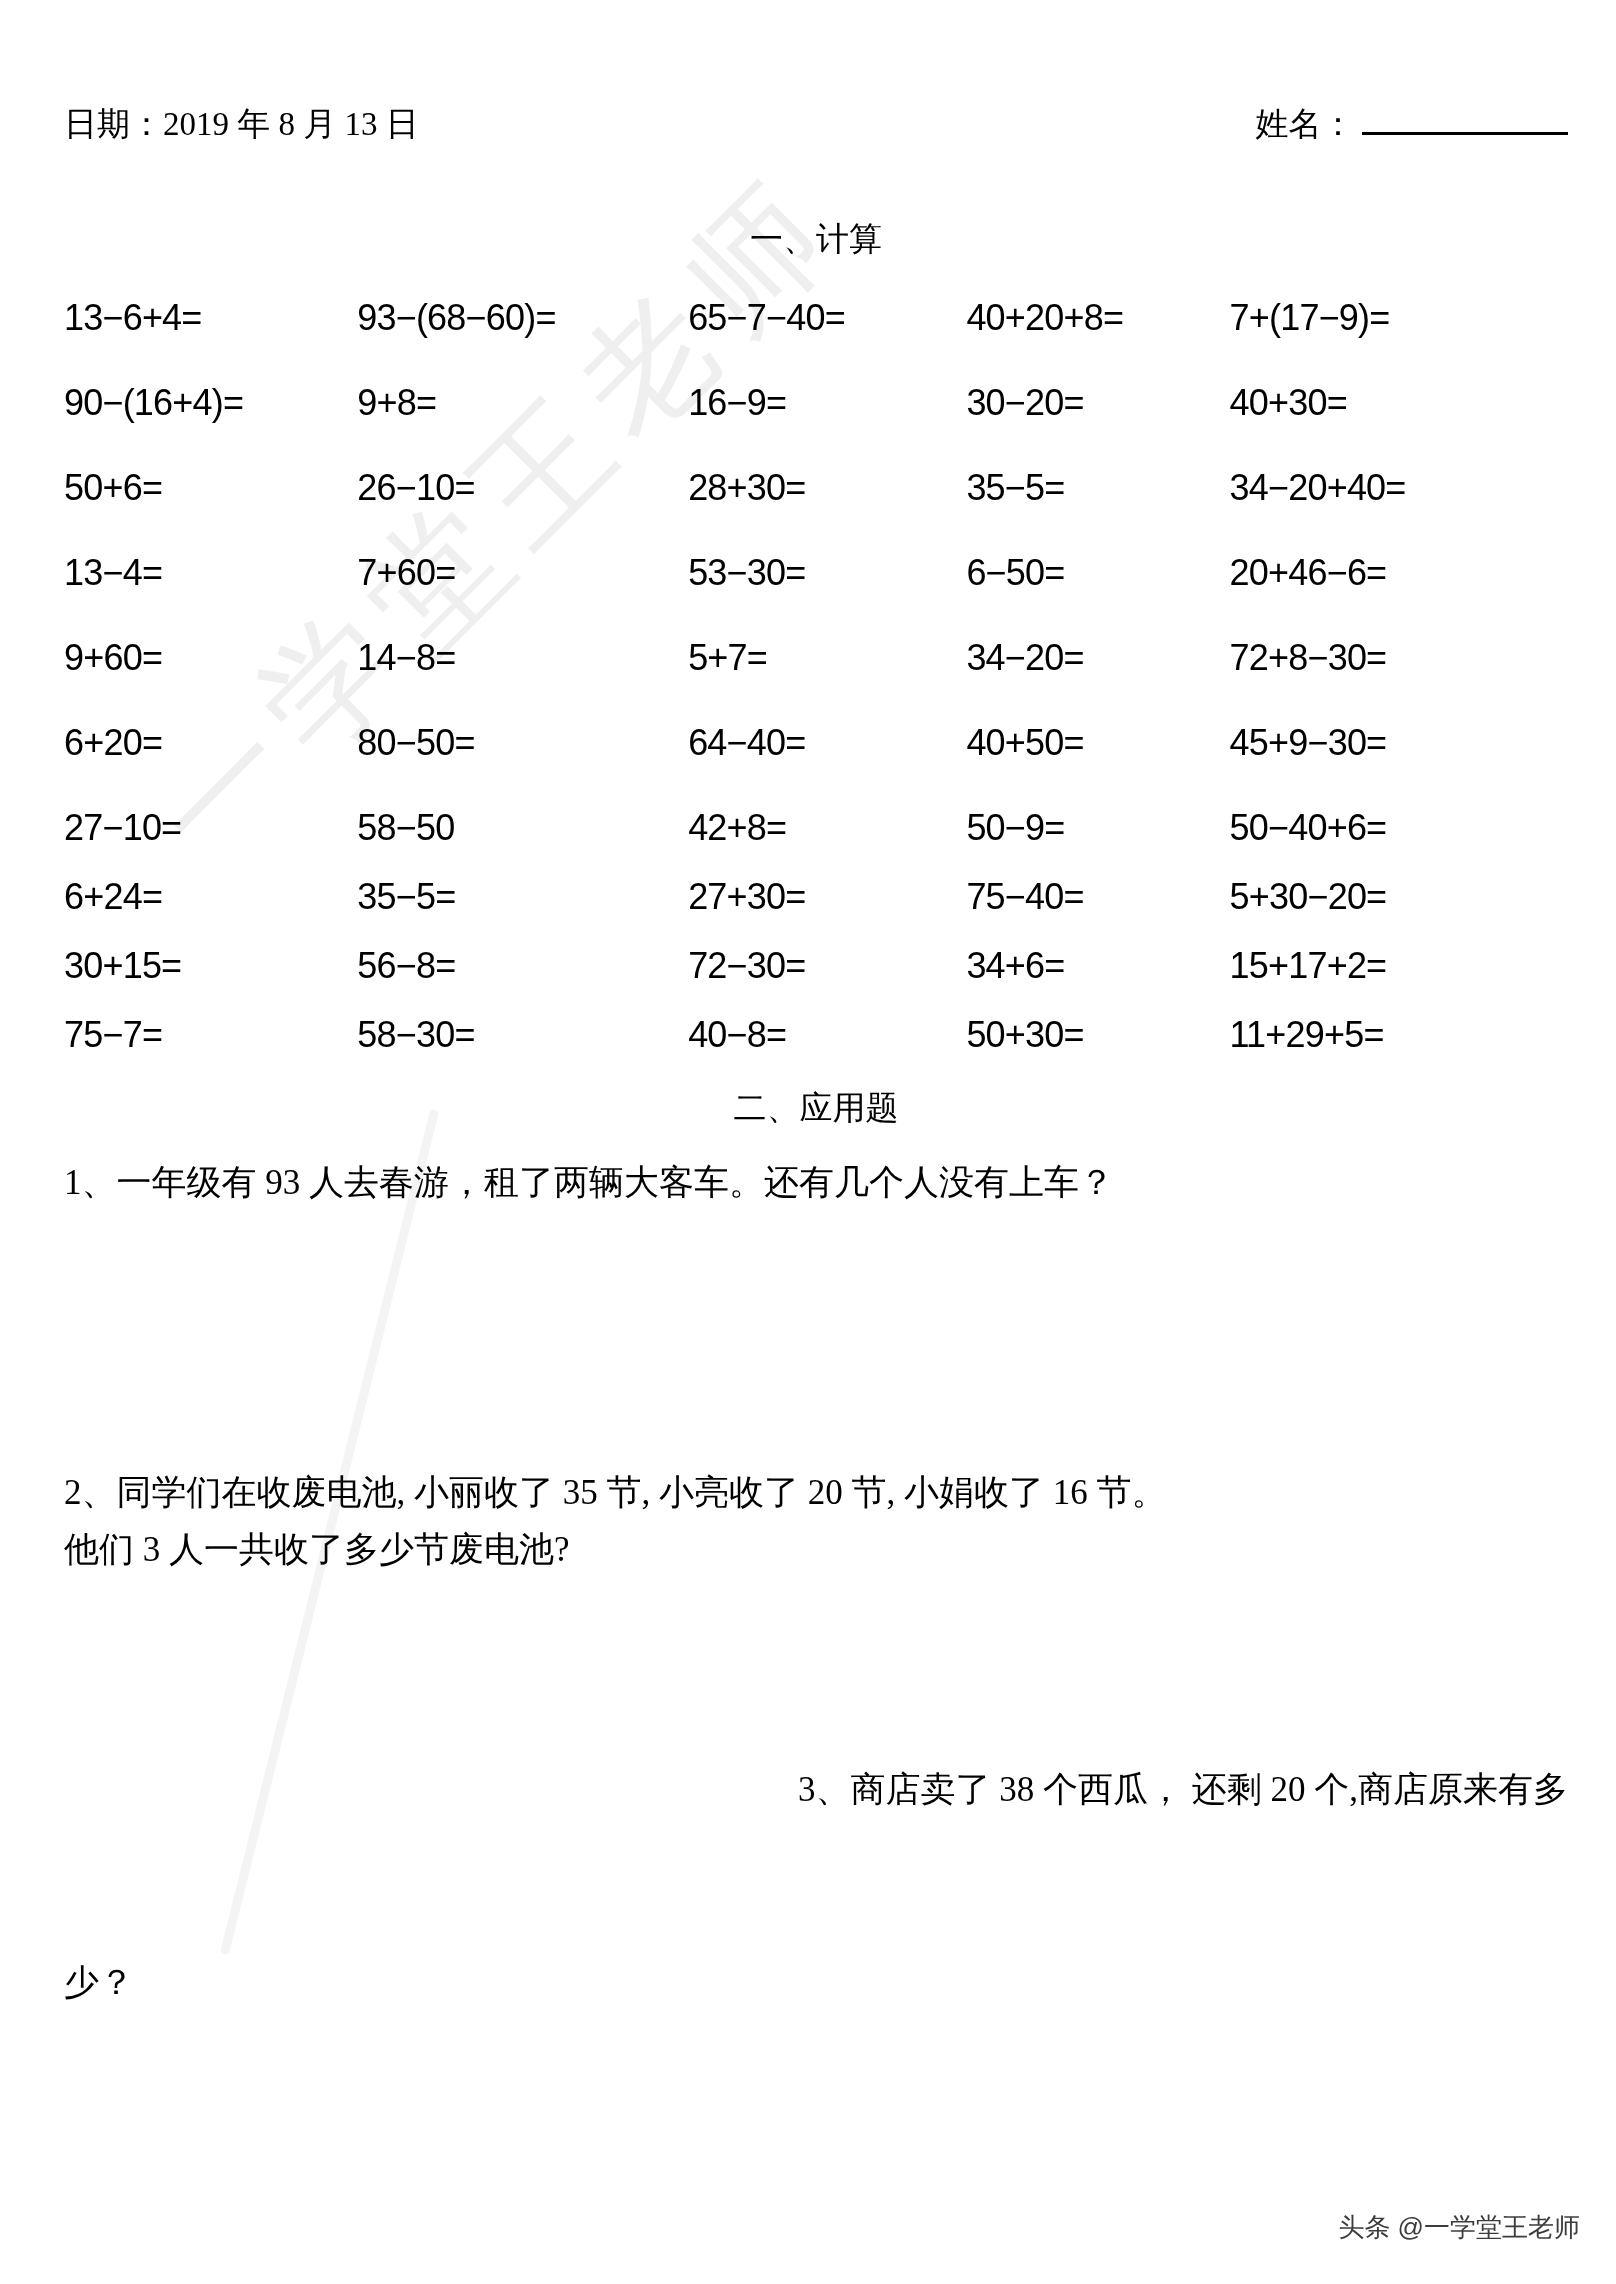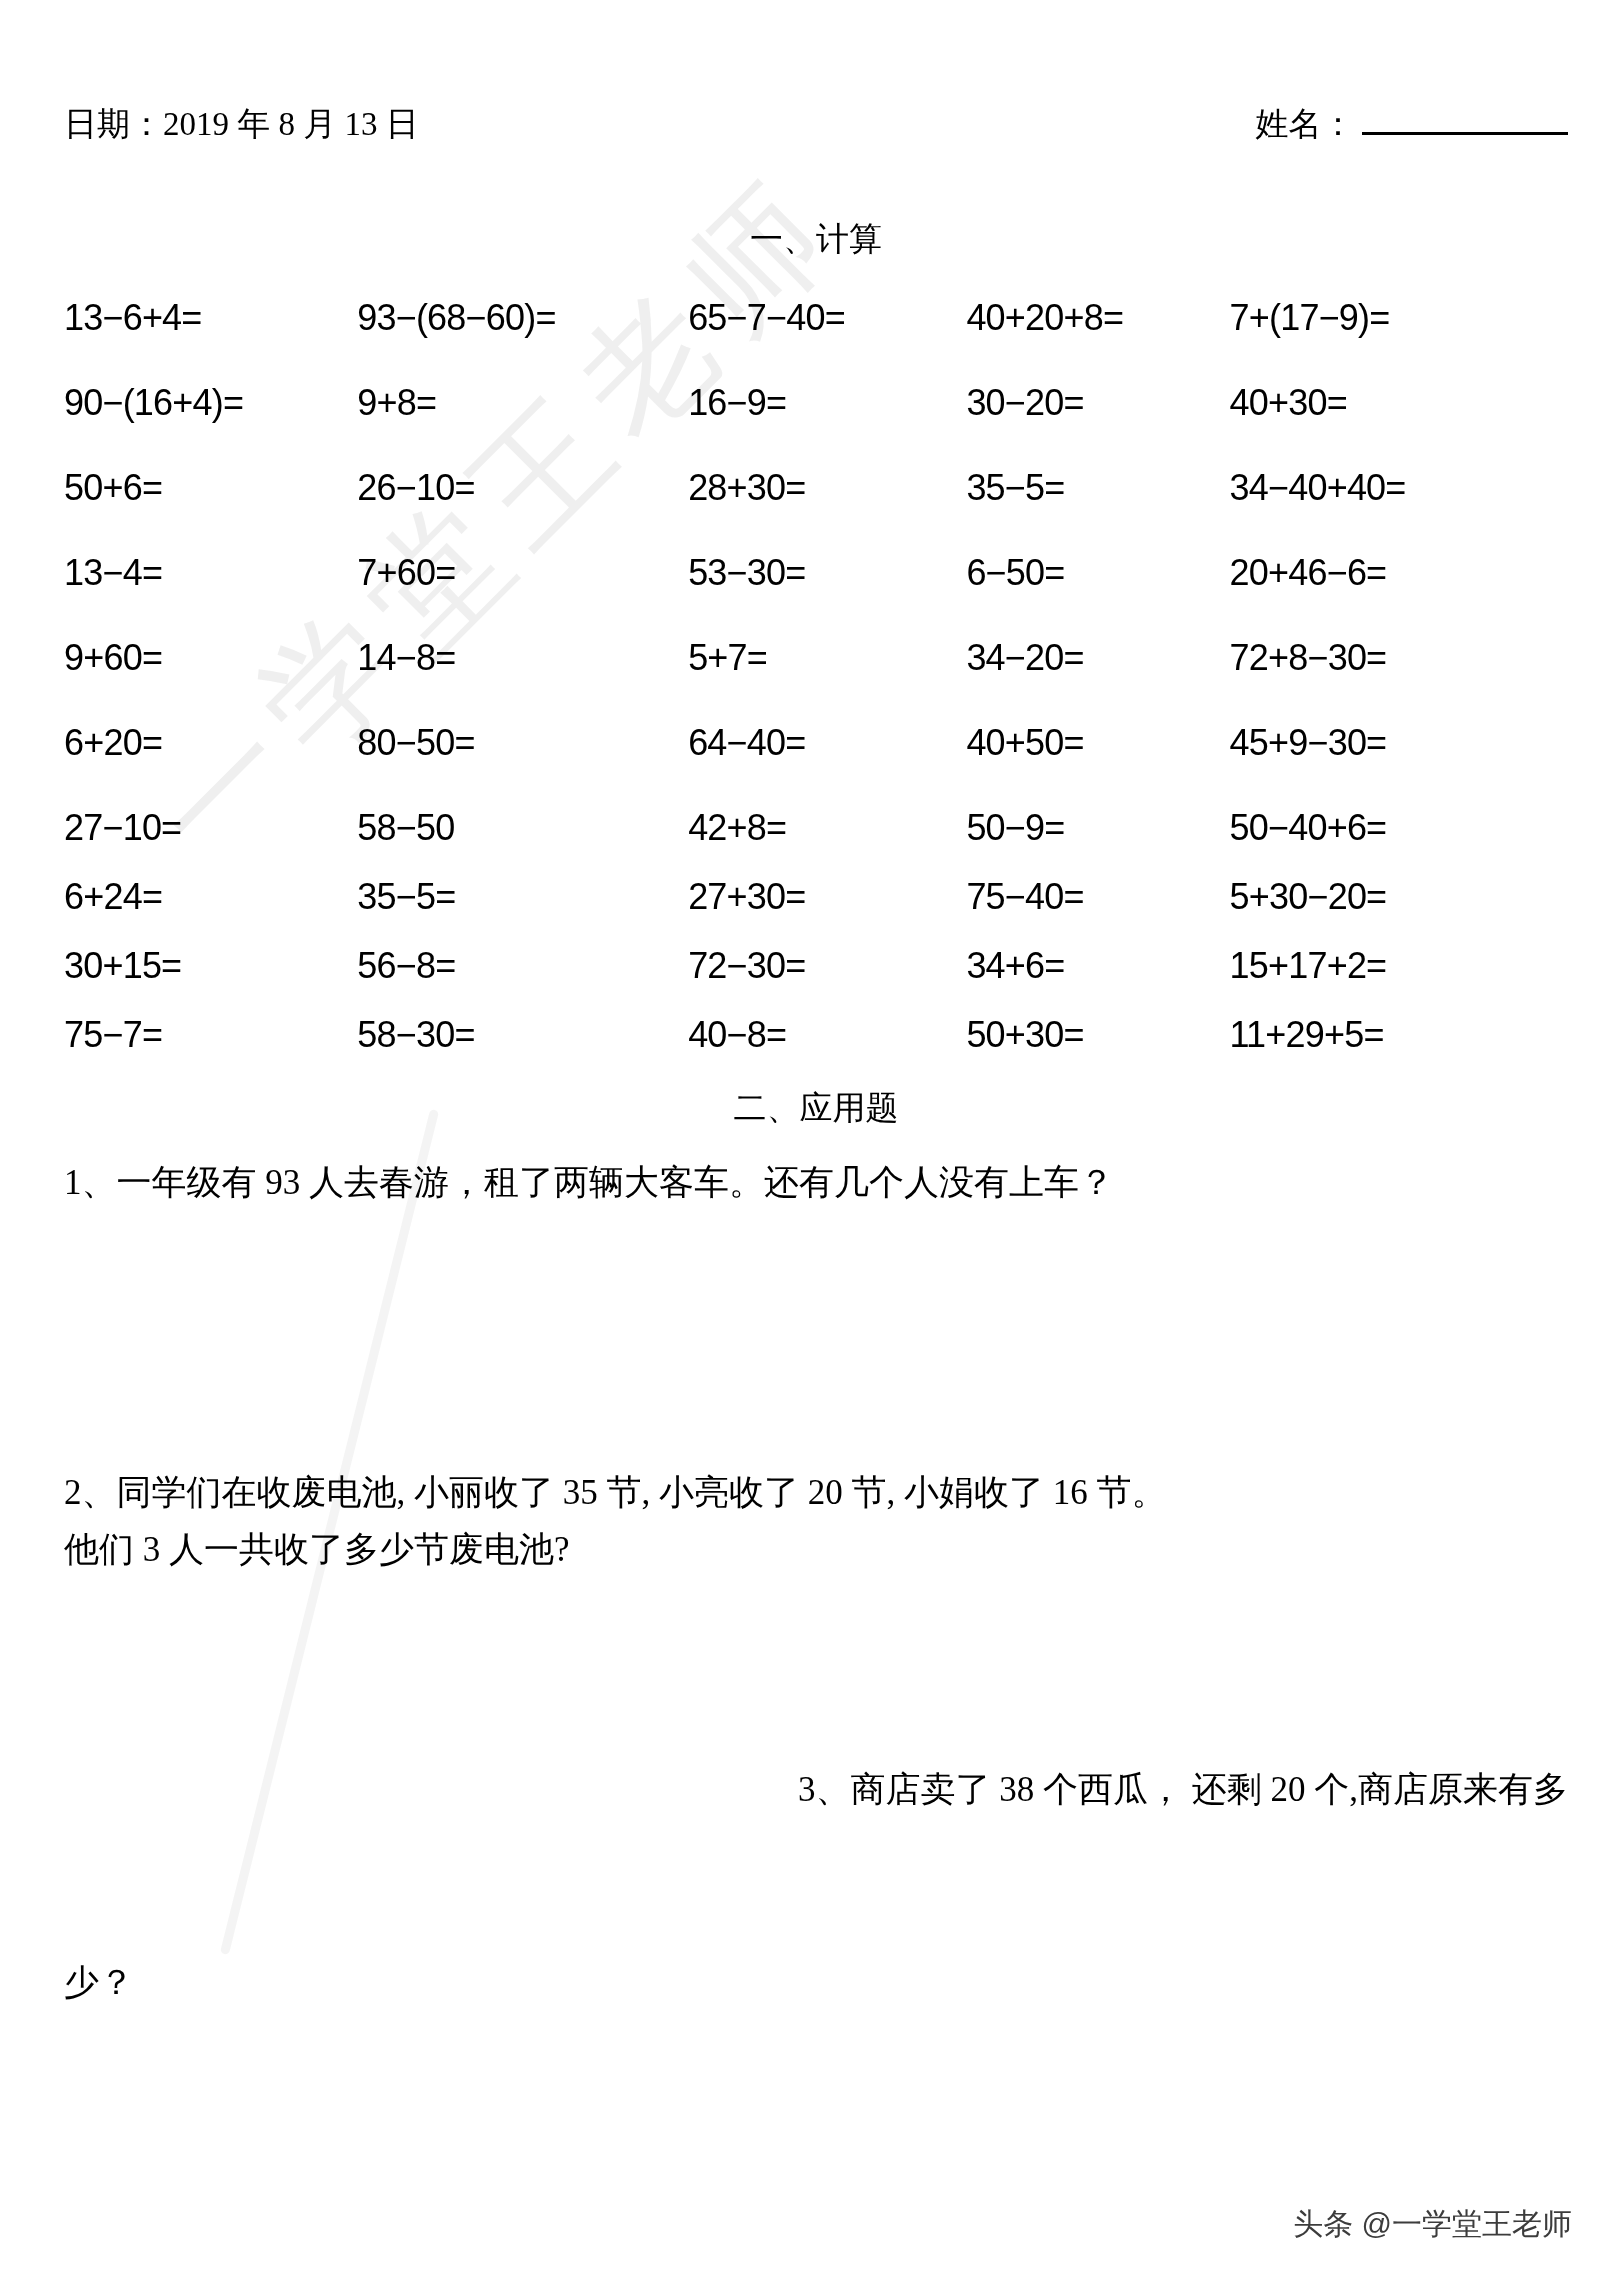--- a/index.html
+++ b/index.html
@@ -62,23 +62,23 @@
     line-height: 45px;
     white-space: nowrap;
   }
   .sp-work  { margin-bottom: 265px; }  
   .sp-line  { margin-bottom: 12px; }
   .sp-work2 { margin-bottom: 195px; }  
   .sp-gap   { margin-bottom: 148px; text-align: right; }
   
   .footer {
     position: absolute;
-    right: 44px;
+    right: 36px;
     bottom: 39px;
-    font-size: 30px;
+    font-size: 26px;
     color: #3c3c3c;
     font-family: "Liberation Sans", "DejaVu Sans", sans-serif;
     z-index: 3;
   }
   
   .watermark-text {
     position: absolute;
     left: 178px;
     top: 749px;
     font-size: 132px;
@@ -131,21 +131,21 @@
         <div class="calc-cell">9+8=</div>
         <div class="calc-cell">16−9=</div>
         <div class="calc-cell">30−20=</div>
         <div class="calc-cell">40+30=</div>
       </div>
       <div class="calc-row">
         <div class="calc-cell">50+6=</div>
         <div class="calc-cell">26−10=</div>
         <div class="calc-cell">28+30=</div>
         <div class="calc-cell">35−5=</div>
-        <div class="calc-cell">34−40+40=</div>
+        <div class="calc-cell">34−20+40=</div>
       </div>
       <div class="calc-row">
         <div class="calc-cell">13−4=</div>
         <div class="calc-cell">7+60=</div>
         <div class="calc-cell">53−30=</div>
         <div class="calc-cell">6−50=</div>
         <div class="calc-cell">20+46−6=</div>
       </div>
       <div class="calc-row">
         <div class="calc-cell">9+60=</div>

